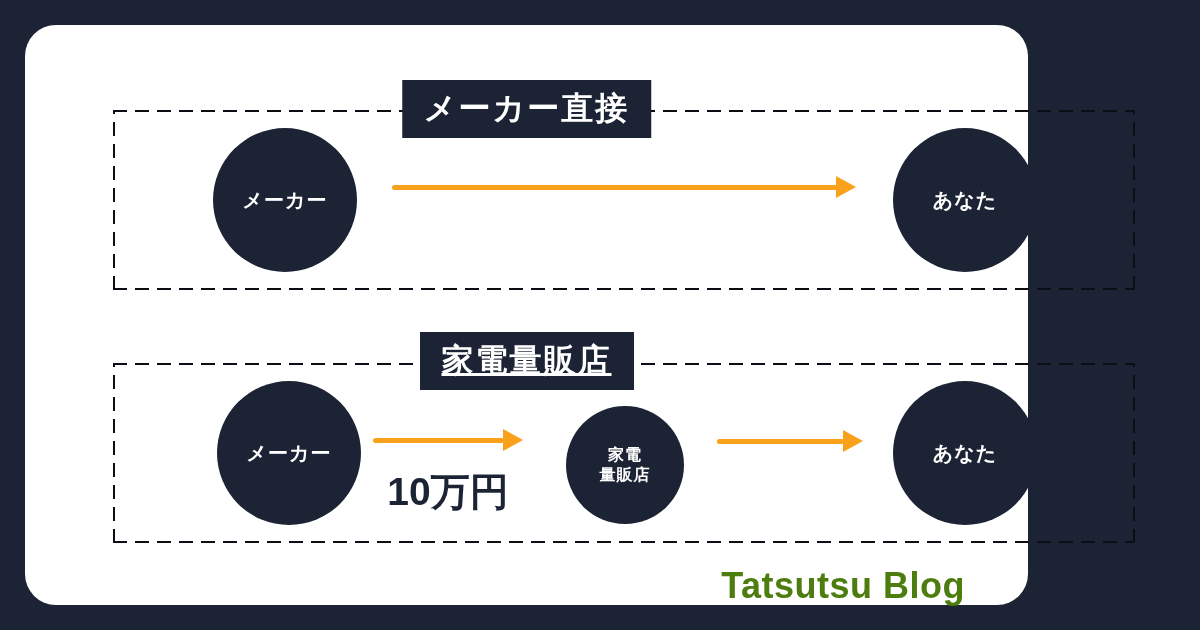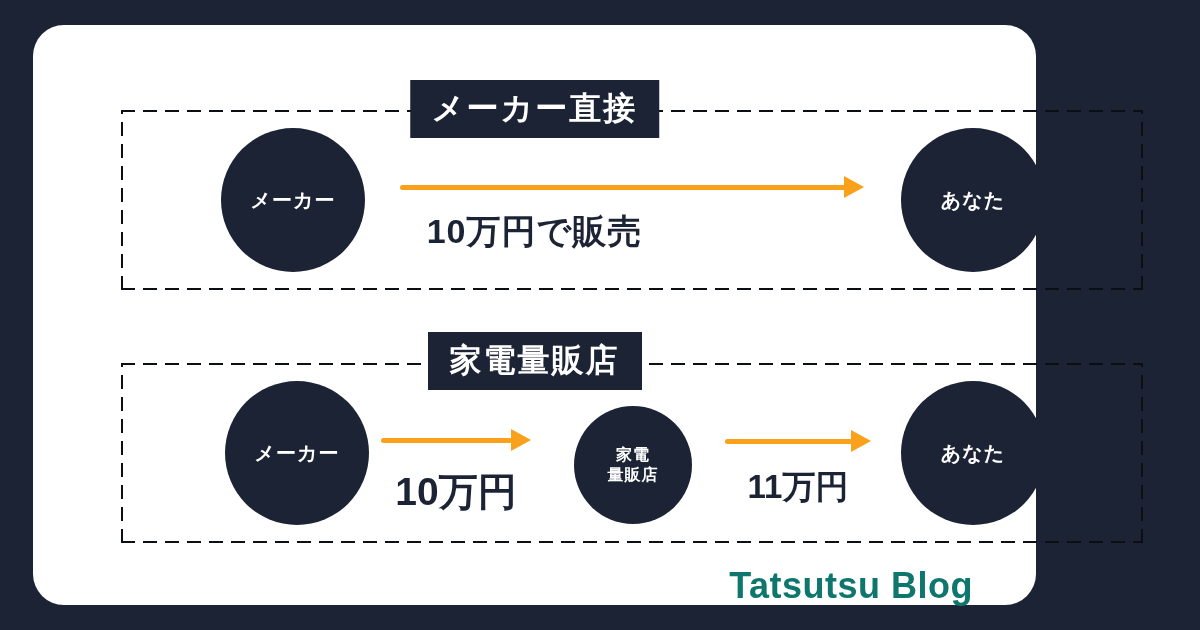--- a/index.html
+++ b/index.html
@@ -4,21 +4,21 @@
 <style>
   html,body{margin:0;padding:0;}
   .canvas{
     position:relative;
     width:1200px;height:630px;
     background:#1b2334;
     overflow:hidden;
     font-family:"Liberation Sans","DejaVu Sans",sans-serif;
   }
   .card{
-    position:absolute;left:33px;top:25px;
+    position:absolute;left:25px;top:25px;
     width:1003px;height:580px;
     background:#ffffff;border-radius:31px;
   }
   .dashed-box{
     position:absolute;left:88px;width:1022px;height:180px;
     background-image:
       repeating-linear-gradient(90deg,#0b0e14 0 14px,transparent 14px 22px),
       repeating-linear-gradient(90deg,#0b0e14 0 14px,transparent 14px 22px),
       repeating-linear-gradient(0deg,#0b0e14 0 14px,transparent 14px 22px),
       repeating-linear-gradient(0deg,#0b0e14 0 14px,transparent 14px 22px);
@@ -30,21 +30,21 @@
   .box2{top:338px;}
   .section-title{
     position:absolute;left:50%;transform:translateX(-50%);
     height:58px;padding:0 22px;
     background:#1b2334;color:#ffffff;
     font-size:32px;font-weight:bold;letter-spacing:2px;
     display:flex;align-items:center;justify-content:center;
     z-index:3;white-space:nowrap;
   }
   .title1{top:55px;}
-  .title2{top:307px;}
+  .title2{top:307px;text-decoration:underline;}
   .circle{
     position:absolute;border-radius:50%;
     background:#1b2334;color:#ffffff;font-weight:bold;
     display:flex;flex-direction:column;align-items:center;justify-content:center;
     text-align:center;z-index:2;
   }
   .circle.big{width:144px;height:144px;font-size:20px;letter-spacing:1px;}
   .circle.mid{width:118px;height:118px;font-size:16px;line-height:1.25;letter-spacing:1px;}
   .c-s1-maker{left:188px;top:103px;}
   .c-s1-you{left:868px;top:103px;}
@@ -67,39 +67,38 @@
   .a3-line{left:692px;top:414px;width:127px;}
   .a3-head{left:818px;top:405px;}
   .flow-label{
     position:absolute;color:#1b2334;font-weight:bold;white-space:nowrap;
   }
   .fl1{left:50%;transform:translateX(-50%);top:184px;font-size:34px;letter-spacing:1px;}
   .fl2{left:423px;transform:translateX(-50%);top:440px;font-size:39px;}
   .fl3{left:765px;transform:translateX(-50%);top:440px;font-size:33px;}
   .brand{
     position:absolute;right:63px;top:540px;
-    font-size:36px;font-weight:bold;color:#0f766e;letter-spacing:0.5px;
+    font-size:36px;font-weight:bold;color:#4d7c0f;letter-spacing:0.5px;
   }
 </style>
 </head>
 <body>
 
 <div class="canvas">
   <div class="card">
 
     <div class="dashed-box box1"></div>
     <div class="section-title title1">メーカー直接</div>
 
     <div class="circle big c-s1-maker">
       <span>メーカー</span>
     </div>
 
     <div class="arrow-line a1-line"></div>
     <div class="arrow-head a1-head"></div>
-    <div class="flow-label fl1">10万円で販売</div>
 
     <div class="circle big c-s1-you">
       <span>あなた</span>
     </div>
 
     <div class="dashed-box box2"></div>
     <div class="section-title title2">家電量販店</div>
 
     <div class="circle big c-s2-maker">
       <span>メーカー</span>
@@ -109,21 +108,20 @@
     <div class="arrow-head a2-head"></div>
     <div class="flow-label fl2">10万円</div>
 
     <div class="circle mid c-s2-shop">
       <span>家電</span>
       <span>量販店</span>
     </div>
 
     <div class="arrow-line a3-line"></div>
     <div class="arrow-head a3-head"></div>
-    <div class="flow-label fl3">11万円</div>
 
     <div class="circle big c-s2-you">
       <span>あなた</span>
     </div>
 
     <div class="brand">Tatsutsu Blog</div>
   </div>
 </div>
 
 </body></html>

